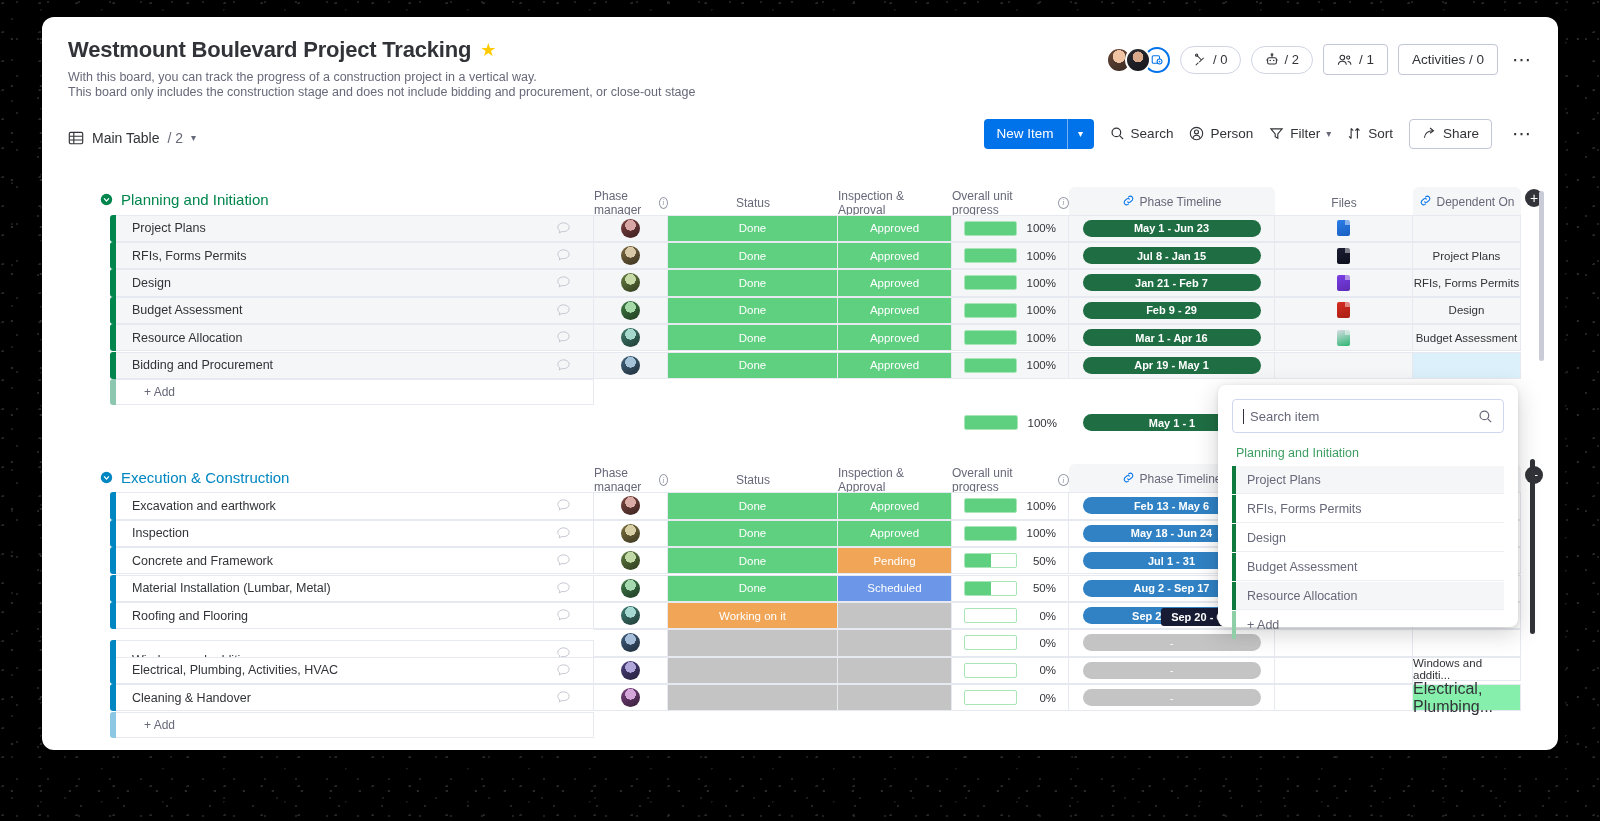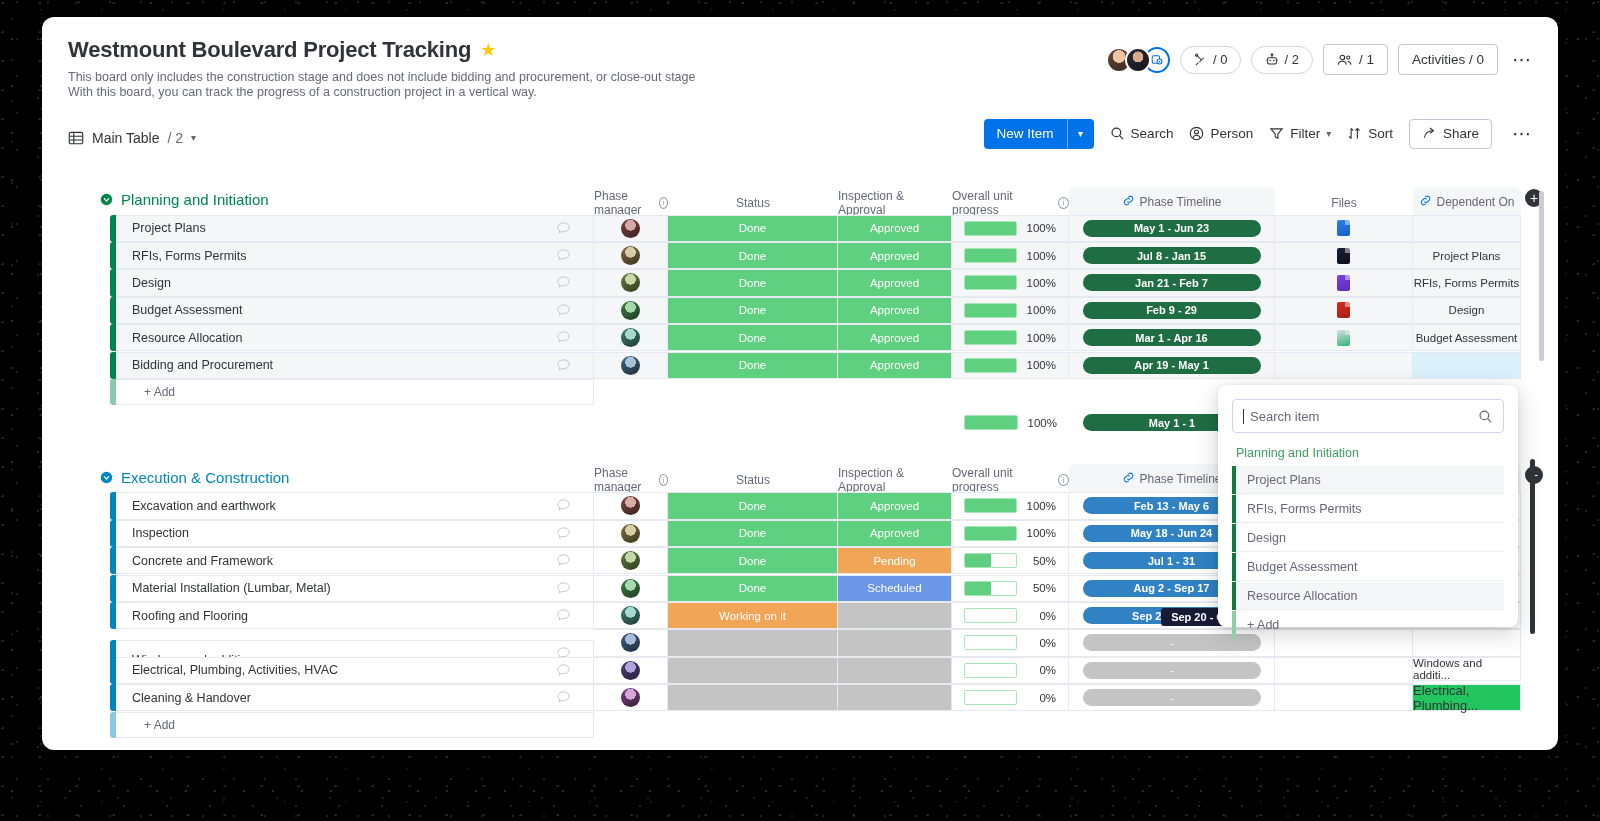--- a/index.html
+++ b/index.html
@@ -221,22 +221,22 @@
 </div>
 
 <div class="app">
 
   <div class="board-header">
     <div class="title-row">
       <div class="board-title">Westmount Boulevard Project Tracking</div>
       <div class="star-icon">★</div>
     </div>
     <div class="board-desc">
+      <div>With this board, you can track the progress of a construction project in a vertical way.</div>
       <div>This board only includes the construction stage and does not include bidding and procurement, or close-out stage</div>
-      <div>With this board, you can track the progress of a construction project in a vertical way.</div>
     </div>
 
     <div class="header-right">
       <div class="avatars">
         <div class="av av1"></div>
         <div class="av av2"></div>
         <div class="av-more">
           <svg width="13" height="13" viewBox="0 0 16 16" fill="none" stroke="#0073ea" stroke-width="1.3">
             <rect x="1.5" y="3.5" width="9" height="9" rx="1.5"></rect>
             <circle cx="10.5" cy="10.5" r="3" fill="#fff"></circle>
@@ -915,21 +915,21 @@
          <div class="pbar">
             <i style="width:0%"></i>
           </div>
          <div class="ppct">0%</div>
        </div>
       </div>
       <div class="tlcell" style="position: absolute; left: 1027px; width: 206px; top: 525.6px; height: 27.4px;">
         <div class="tlpill empty" style="width:178px;background:#c4c4c4">-</div>
       </div>
       <div class="cell plain" style="position: absolute; left: 1233px; width: 138px; top: 525.6px; height: 27.4px; background: rgb(255, 255, 255);"></div>
-      <div class="cell" style="position: absolute; left: 1371px; width: 108px; top: 525.6px; height: 27.4px; background: #22c55e; color: rgb(50, 51, 56); font-size: 13px;">
+      <div class="cell" style="position: absolute; left: 1371px; width: 108px; top: 525.6px; height: 27.4px; background: #86efac; color: rgb(50, 51, 56); font-size: 16px;">
         <span>Electrical, Plumbing...</span>
       </div>
       <div class="addrow" style="top: 553px; width: 484px;">
         <div class="rowbar" style="background:#0086c0"></div>
     <div class="lbl" style="width:478px">+ Add</div>
       </div>
       <div class="addcol" style="left: 1483px; top: 307.8px;">+</div>
       <div class="vscroll" style="left: 1497px; top: 32px; height: 170px; background: rgb(201, 204, 214);"></div>
       <div class="vscroll" style="left: 1488px; top: 300px; height: 175px;"></div>
     </div>

